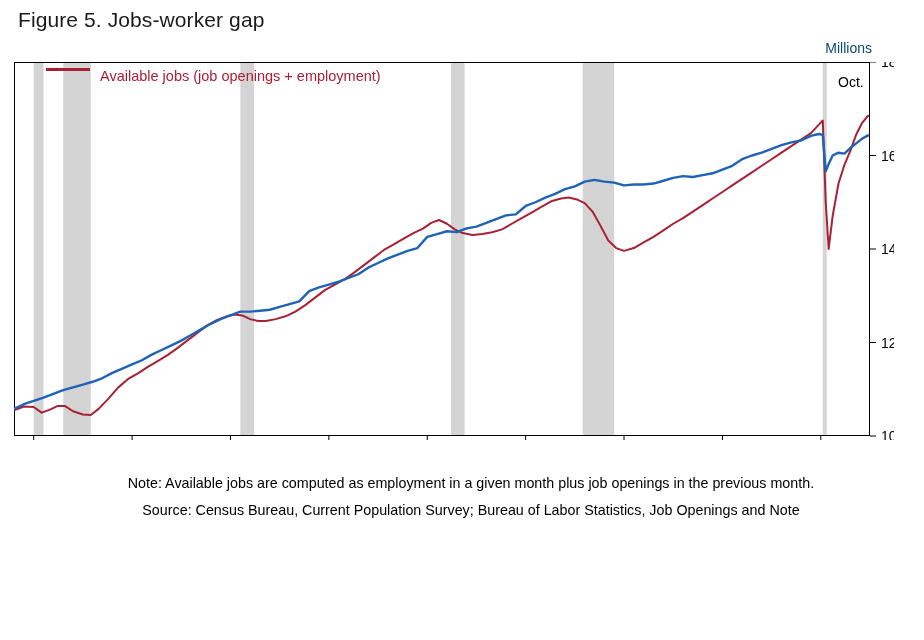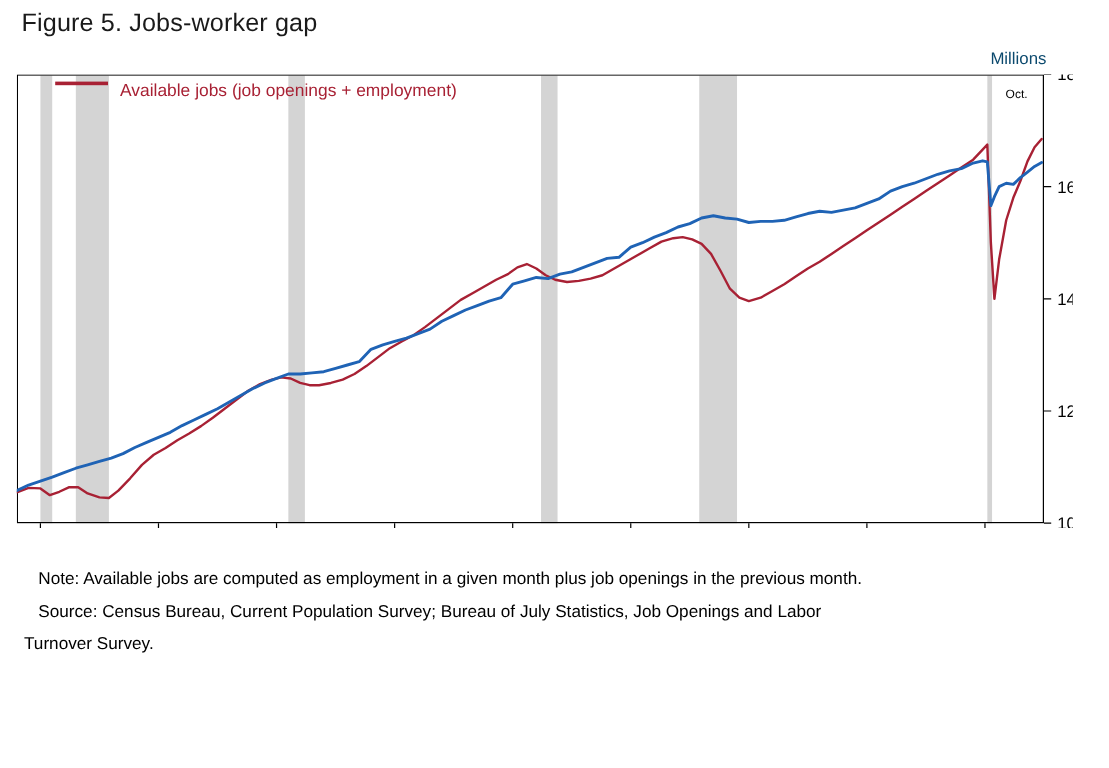--- a/index.html
+++ b/index.html
@@ -59,34 +59,35 @@
     margin-right: 10px;
   }
   .legend-label {
     font-size: 14.5px;
     white-space: nowrap;
   }
   #annot-oct {
     position: absolute;
     left: 824px;
     top: 12px;
-    font-size: 10px;
+    font-size: 14px;
     color: #000;
   }
   #notes {
     position: absolute;
     left: 20px;
     top: 470px;
     width: 890px;
     font-size: 14.3px;
     line-height: 27px;
     color: #000;
   }
   .note-line {
     white-space: pre;
+    text-align: center;
   }
 </style>
 </head>
 <body>
 
 <div id="figure-title">Figure 5. Jobs-worker gap</div>
 <div id="units-label">Millions</div>
 
 <div id="plot-wrap">
   <svg id="plot-svg" width="880" height="378" viewBox="0 0 880 378">
@@ -142,15 +143,14 @@
       <span class="legend-swatch" style="border-top-color:#a82134"></span>
       <span class="legend-label" style="color:#a82134">Available jobs (job openings + employment)</span>
     </div>
   </div>
 
   <div id="annot-oct">Oct.</div>
 </div>
 
 <div id="notes">
   <div class="note-line">   Note: Available jobs are computed as employment in a given month plus job openings in the previous month.</div>
-  <div class="note-line">   Source: Census Bureau, Current Population Survey; Bureau of July Statistics, Job Openings and Labor</div>
-  <div class="note-line">Turnover Survey.</div>
+  <div class="note-line">   Source: Census Bureau, Current Population Survey; Bureau of Labor Statistics, Job Openings and Note</div>
 </div>
 
 </body></html>

